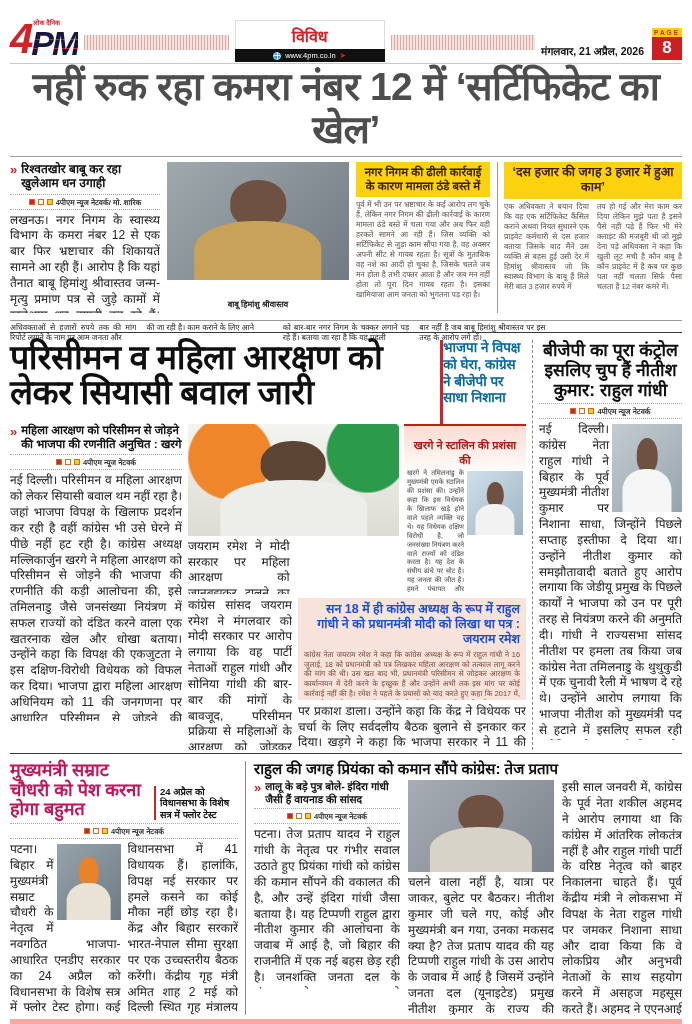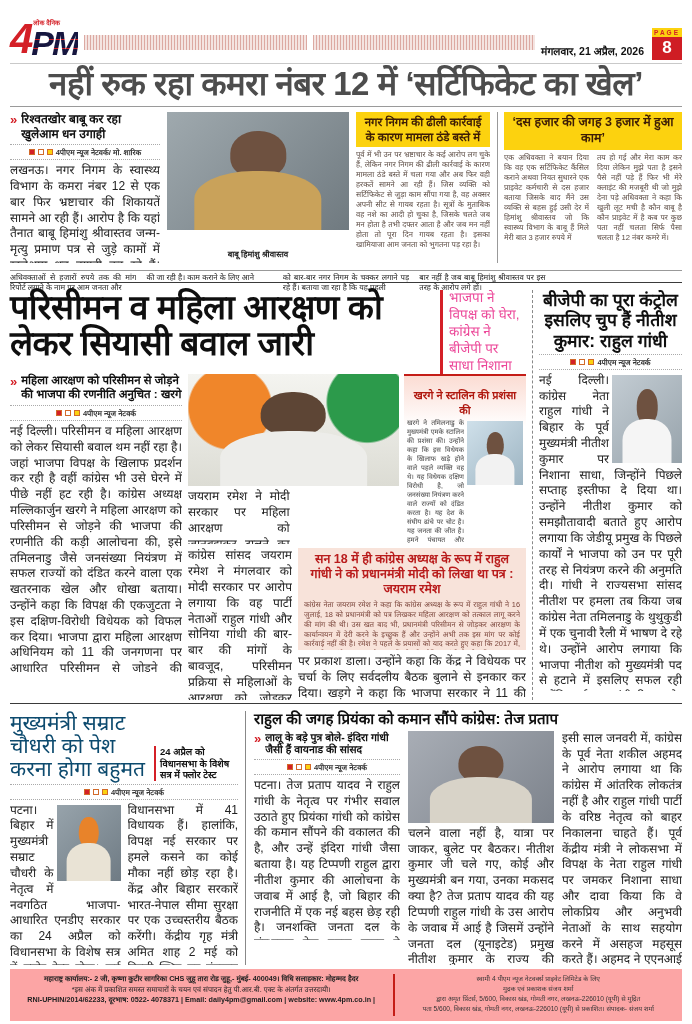--- a/index.html
+++ b/index.html
@@ -25,21 +25,21 @@
            background-image:linear-gradient(#fff,#fff),linear-gradient(#fff,#fff); background-size:100% 1px,1px 100%; background-position:center; background-repeat:no-repeat; }
   .arrow { color:#d42027; font-size:8px; }
   .right-meta { display:flex; align-items:flex-end; gap:8px; }
   .date { font-size:10.5px; font-weight:bold; color:#111; padding-bottom:2px; white-space:nowrap; }
   .page-chip { width:30px; text-align:center; }
   .page-word { background:#fcd20f; color:#d42027; font-size:6.5px; font-weight:bold; letter-spacing:2px; padding:1px 0; }
   .page-num { background:#cf1d24; color:#fff; font-size:17px; font-weight:bold; padding:1px 0 2px; }
 
   
   .banner { border-top:1px solid #c9c9c9; border-bottom:1px solid #9a9a9a; margin-top:3px; padding:2px 0 4px; }
-  .banner h1 { text-align:center; font-size:33px; font-weight:900; color:#4d4d4d; letter-spacing:-0.5px; line-height:1.1; }
+  .banner h1 { text-align:center; font-size:39px; font-weight:900; color:#4d4d4d; letter-spacing:-0.5px; line-height:1.1; }
 
   
   .body-txt { font-size:12px; line-height:1.32; color:#222; text-align:justify; overflow:hidden; }
   .kicker { font-size:12px; font-weight:bold; color:#111; line-height:1.2; display:flex; gap:4px; }
   .kicker .mark { color:#d42027; font-weight:900; font-size:13px; }
   .byline { display:flex; align-items:center; justify-content:center; gap:3px; font-size:7.5px; font-weight:bold; color:#333;
             border-top:1px dotted #aaa; border-bottom:1px dotted #aaa; padding:2px 0; margin:3px 0; }
   .sq { width:6px; height:6px; border:1px solid #d26a2a; background:#f6d; display:inline-block; }
   .sq.s1{background:#d42027;} .sq.s2{background:#fff;} .sq.s3{background:#fcd20f;}
 
@@ -73,47 +73,47 @@
   .strip-row .body-txt { font-size:7.8px; }
 
   .rule-heavy { border-top:1.5px solid #3a3a3a; margin:3px 0; }
 
   
   .mid-sec { display:flex; gap:6px; height:414px; padding-top:4px; }
   .mid-left { flex:1; display:flex; flex-direction:column; min-width:0; }
   .mid-right { width:150px; border-left:1px dashed #888; padding-left:6px; }
   .mid-head-row { display:flex; gap:8px; height:84px; }
   .mid-head-row h2 { flex:1; font-size:34px; line-height:1.05; font-weight:900; color:#0f0f0f; letter-spacing:-0.5px; }
-  .deck { width:86px; border-left:3px solid #d42027; padding-left:6px; font-size:13.5px; font-weight:normal; line-height:1.25; color:#ec4899; }
+  .deck { width:86px; border-left:3px solid #d42027; font-size:13.5px; font-weight:bold; line-height:1.25; color:#0369a1; }
   .mid-content { display:flex; gap:6px; flex:1; min-height:0; }
   .kharge-lede-col { width:172px; flex:none; }
   .center-stack { flex:1; display:flex; flex-direction:column; gap:4px; min-width:0; }
   .cs-row1 { display:flex; gap:5px; height:170px; }
   .cs-row1-left { flex:1; display:flex; flex-direction:column; gap:3px; min-width:0; }
   .kharge-photo { height:112px; }
   .twocol { column-count:2; column-gap:8px; flex:1; overflow:hidden; }
   .stalin-box { width:122px; flex:none; border-top:2px solid #c41d17; background:linear-gradient(#fbdcd3,#fff 30%); padding:11px 3px; overflow:hidden; }
   .stalin-box h4 { color:#b01910; font-size:11px; text-align:center; padding-bottom:2px; }
   .stalin-photo { float:right; width:56px; height:64px; margin:2px 0 2px 3px; }
   .stalin-box .body-txt { font-size:6.8px; color:#444; }
   .cs-row2 { display:flex; gap:6px; flex:1; min-height:0; }
   .cs-row2-leftcol { width:104px; flex:none; }
   .cs-row2-right { flex:1; display:flex; flex-direction:column; gap:4px; min-width:0; }
   .jairam-box { background:#f8e3da; padding:4px 6px; height:102px; overflow:hidden; }
-  .jairam-box h4 { color:#b91c1c; font-size:12.5px; line-height:1.2; text-align:center; padding-bottom:3px; }
+  .jairam-box h4 { color:#1d4ed8; font-size:12.5px; line-height:1.2; text-align:right; padding-bottom:3px; }
   .jairam-box .body-txt { color:#7a443a; font-size:7.4px; }
   .rahul-h3 { font-size:17.5px; font-weight:900; text-align:center; line-height:1.15; color:#0f0f0f; }
   .rahul-photo { float:right; width:70px; height:88px; margin:2px 0 2px 3px; }
   .mid-right .body-txt { height:318px; }
 
   
   .bot-sec { display:flex; gap:8px; height:258px; padding-top:4px; }
   .bot-left { width:236px; flex:none; border-right:1px solid #888; padding-right:7px; display:flex; flex-direction:column; }
   .bl-headrow { display:flex; gap:5px; }
-  .bl-headrow h3 { flex:1; font-size:21px; font-weight:400; line-height:1.1; color:#0c4a6e; }
+  .bl-headrow h3 { flex:1; font-size:18px; font-weight:700; line-height:1.1; color:#be185d; }
   .sidehead { width:84px; border-left:2px solid #d42027; padding-left:4px; font-size:9.5px; font-weight:bold; line-height:1.2; color:#111; align-self:flex-end; }
   .bl-cols { display:flex; gap:7px; flex:1; min-height:0; }
   .bl-cols > div { flex:1; }
   .samrat-photo { float:right; width:64px; height:76px; margin:2px 0 2px 3px; }
   .bot-right { flex:1; display:flex; flex-direction:column; min-width:0; }
   .bot-right h3 { font-size:15px; font-weight:900; color:#0f0f0f; line-height:1.1; padding-bottom:3px; }
   .br-cols { display:flex; gap:8px; flex:1; min-height:0; }
   .br-colA { width:146px; flex:none; }
   .br-colA .kicker { font-size:10.5px; }
   .br-colB { width:146px; flex:none; display:flex; flex-direction:column; gap:3px; }
@@ -137,20 +137,28 @@
 
   <div class="masthead">
     <div class="logo">
       <span class="l4">4</span>
       <span class="lpm-wrap">
         <span class="tagline">लोक दैनिक</span>
         <span class="lpm">PM</span>
       </span>
     </div>
     <div class="stripes"></div>
+    <div class="center-sec">
+      <div class="section-name">विविध</div>
+      <div class="site-pill">
+        <span class="globe"></span>
+        <span>www.4pm.co.in</span>
+        <span class="arrow">➤</span>
+      </div>
+    </div>
     <div class="stripes"></div>
     <div class="right-meta">
       <div class="date">मंगलवार, 21 अप्रैल, 2026</div>
       <div class="page-chip">
         <div class="page-word">PAGE</div>
         <div class="page-num">8</div>
       </div>
     </div>
   </div>
 

